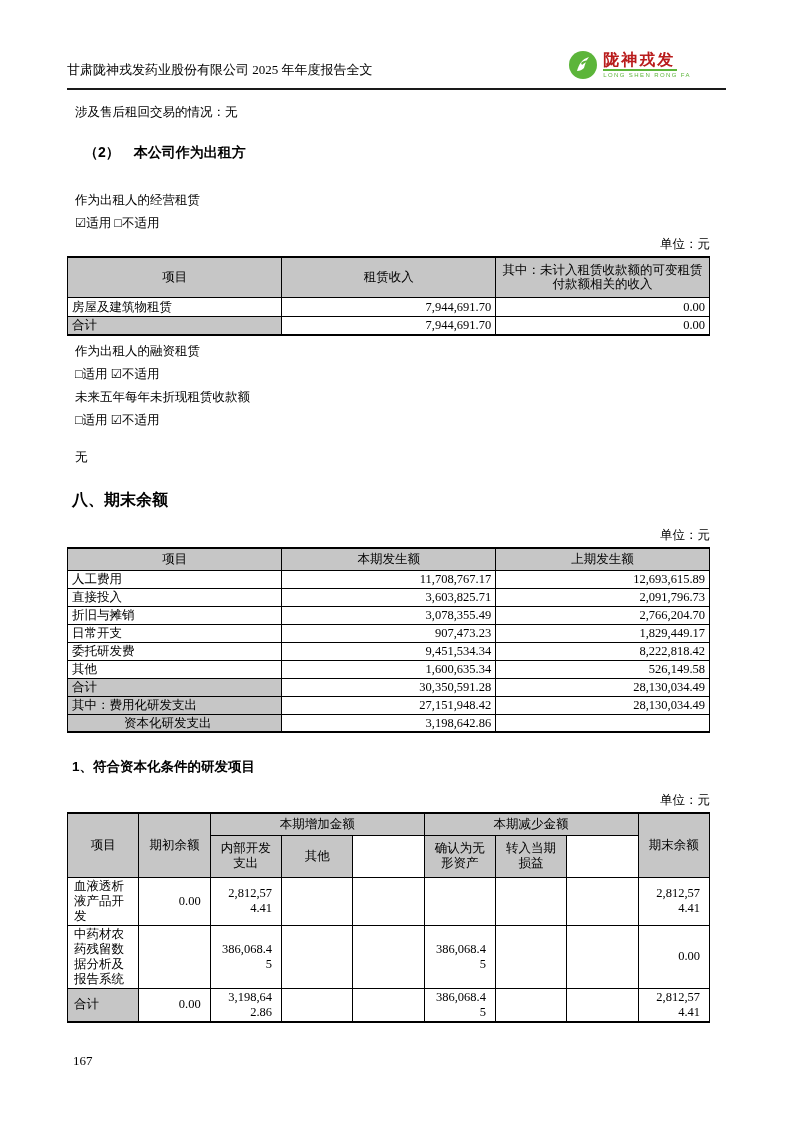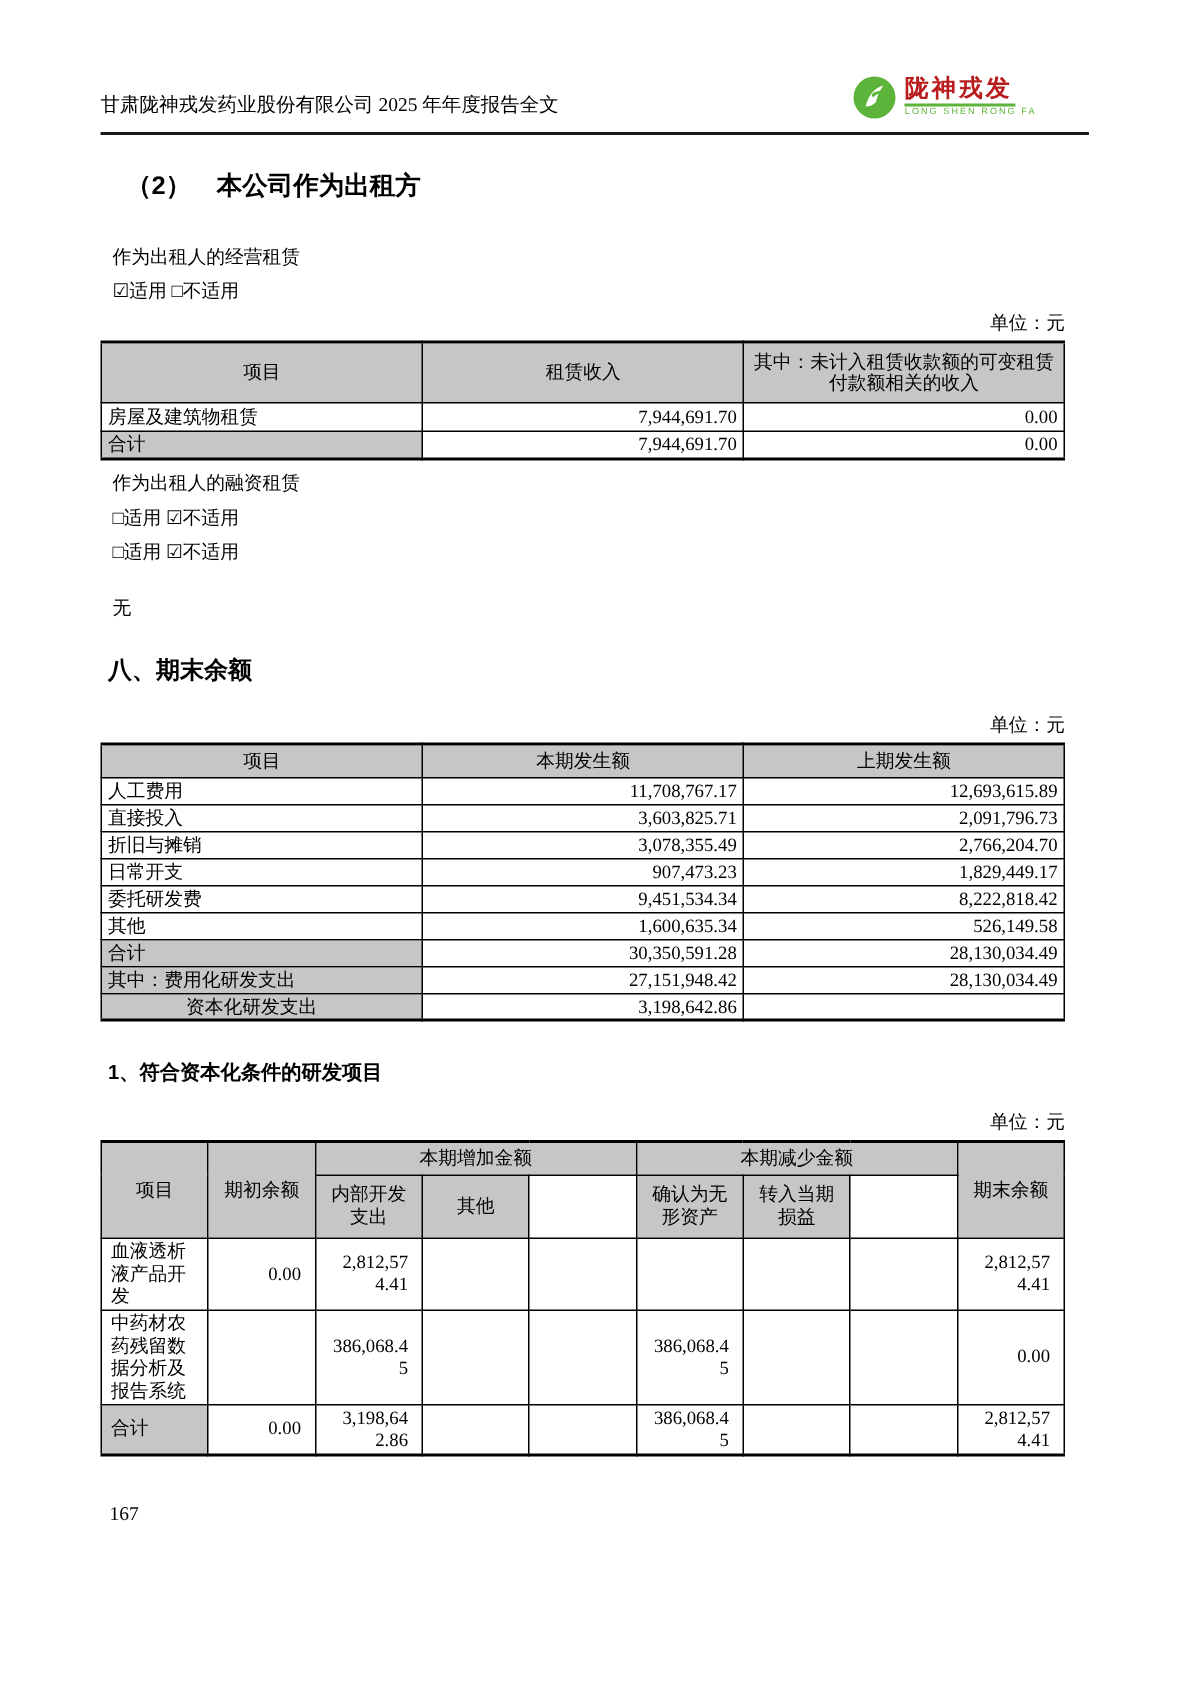--- a/index.html
+++ b/index.html
@@ -15,21 +15,21 @@
   .logo-circle{width:30px;height:30px;}
   .logo-textcol{display:flex;flex-direction:column;align-items:flex-start;}
   .logo-cn{font-family:"Liberation Sans",sans-serif;font-weight:bold;
     font-size:16px;line-height:17px;color:#b91c1c;letter-spacing:2px;}
   .logo-underline{width:74px;height:2px;background:#5cb53a;margin:1px 0 1px 0;}
   .logo-en{font-family:"Liberation Sans",sans-serif;font-size:6px;
     color:#5cb53a;letter-spacing:1.4px;line-height:7px;}
   .header-rule{margin:8px 0 0 67px;width:659px;border:0;border-top:2px solid #1a1a1a;}
   
   .p{font-size:12.5px;line-height:13px;margin:0 0 0 75px;}
-  .h2{font-family:"Liberation Sans",sans-serif;font-weight:bold;font-size:17px;
+  .h2{font-family:"Liberation Sans",sans-serif;font-weight:bold;font-size:14px;
     line-height:15px;margin:4px 0 0 84px;}
   .hbig{font-family:"Liberation Sans",sans-serif;font-weight:bold;font-size:16px;
     line-height:19px;margin:0 0 0 72px;}
   .hsub{font-family:"Liberation Sans",sans-serif;font-weight:bold;font-size:13.5px;
     line-height:14px;margin:0 0 0 72px;}
   .unit{font-size:12.5px;line-height:13px;width:643px;margin-left:67px;text-align:right;}
   .pageno{font-size:13px;margin:30px 0 0 73px;}
   
   table{border-collapse:collapse;table-layout:fixed;width:643px;margin-left:67px;
     border-top:2px solid #000;border-bottom:2px solid #000;font-size:12.5px;}
@@ -70,20 +70,21 @@
       </span>
       <span class="logo-textcol">
         <span class="logo-cn">陇神戎发</span>
         <span class="logo-underline"></span>
         <span class="logo-en">LONG SHEN RONG FA</span>
       </span>
     </div>
   </div>
   <hr class="header-rule">
 
+  <div class="p" style="margin-top:16px">涉及售后租回交易的情况：无</div>
 
   <div class="h2" style="margin-top:26px">（2）　本公司作为出租方</div>
 
   <div class="p" style="margin-top:34px">作为出租人的经营租赁</div>
   <div class="p" style="margin-top:10px">☑适用 □不适用</div>
 
   <div class="unit" style="margin-top:8px">单位：元</div>
 
   <table id="lease-table" style="margin-top:5px">
     <colgroup>
@@ -107,20 +108,21 @@
       <tr>
         <td class="label gray">合计</td>
         <td class="num">7,944,691.70</td>
         <td class="num">0.00</td>
       </tr>
     </tbody>
   </table>
 
   <div class="p" style="margin-top:9px">作为出租人的融资租赁</div>
   <div class="p" style="margin-top:10px">□适用 ☑不适用</div>
+  <div class="p" style="margin-top:10px">未来五年每年未折现租赁收款额</div>
   <div class="p" style="margin-top:10px">□适用 ☑不适用</div>
   <div class="p" style="margin-top:24px">无</div>
 
   <div class="hbig" style="margin-top:26px">八、期末余额</div>
 
   <div class="unit" style="margin-top:20px">单位：元</div>
 
   <table id="rd-table" style="margin-top:5px">
     <colgroup>
         <col style="width:33.4%">

